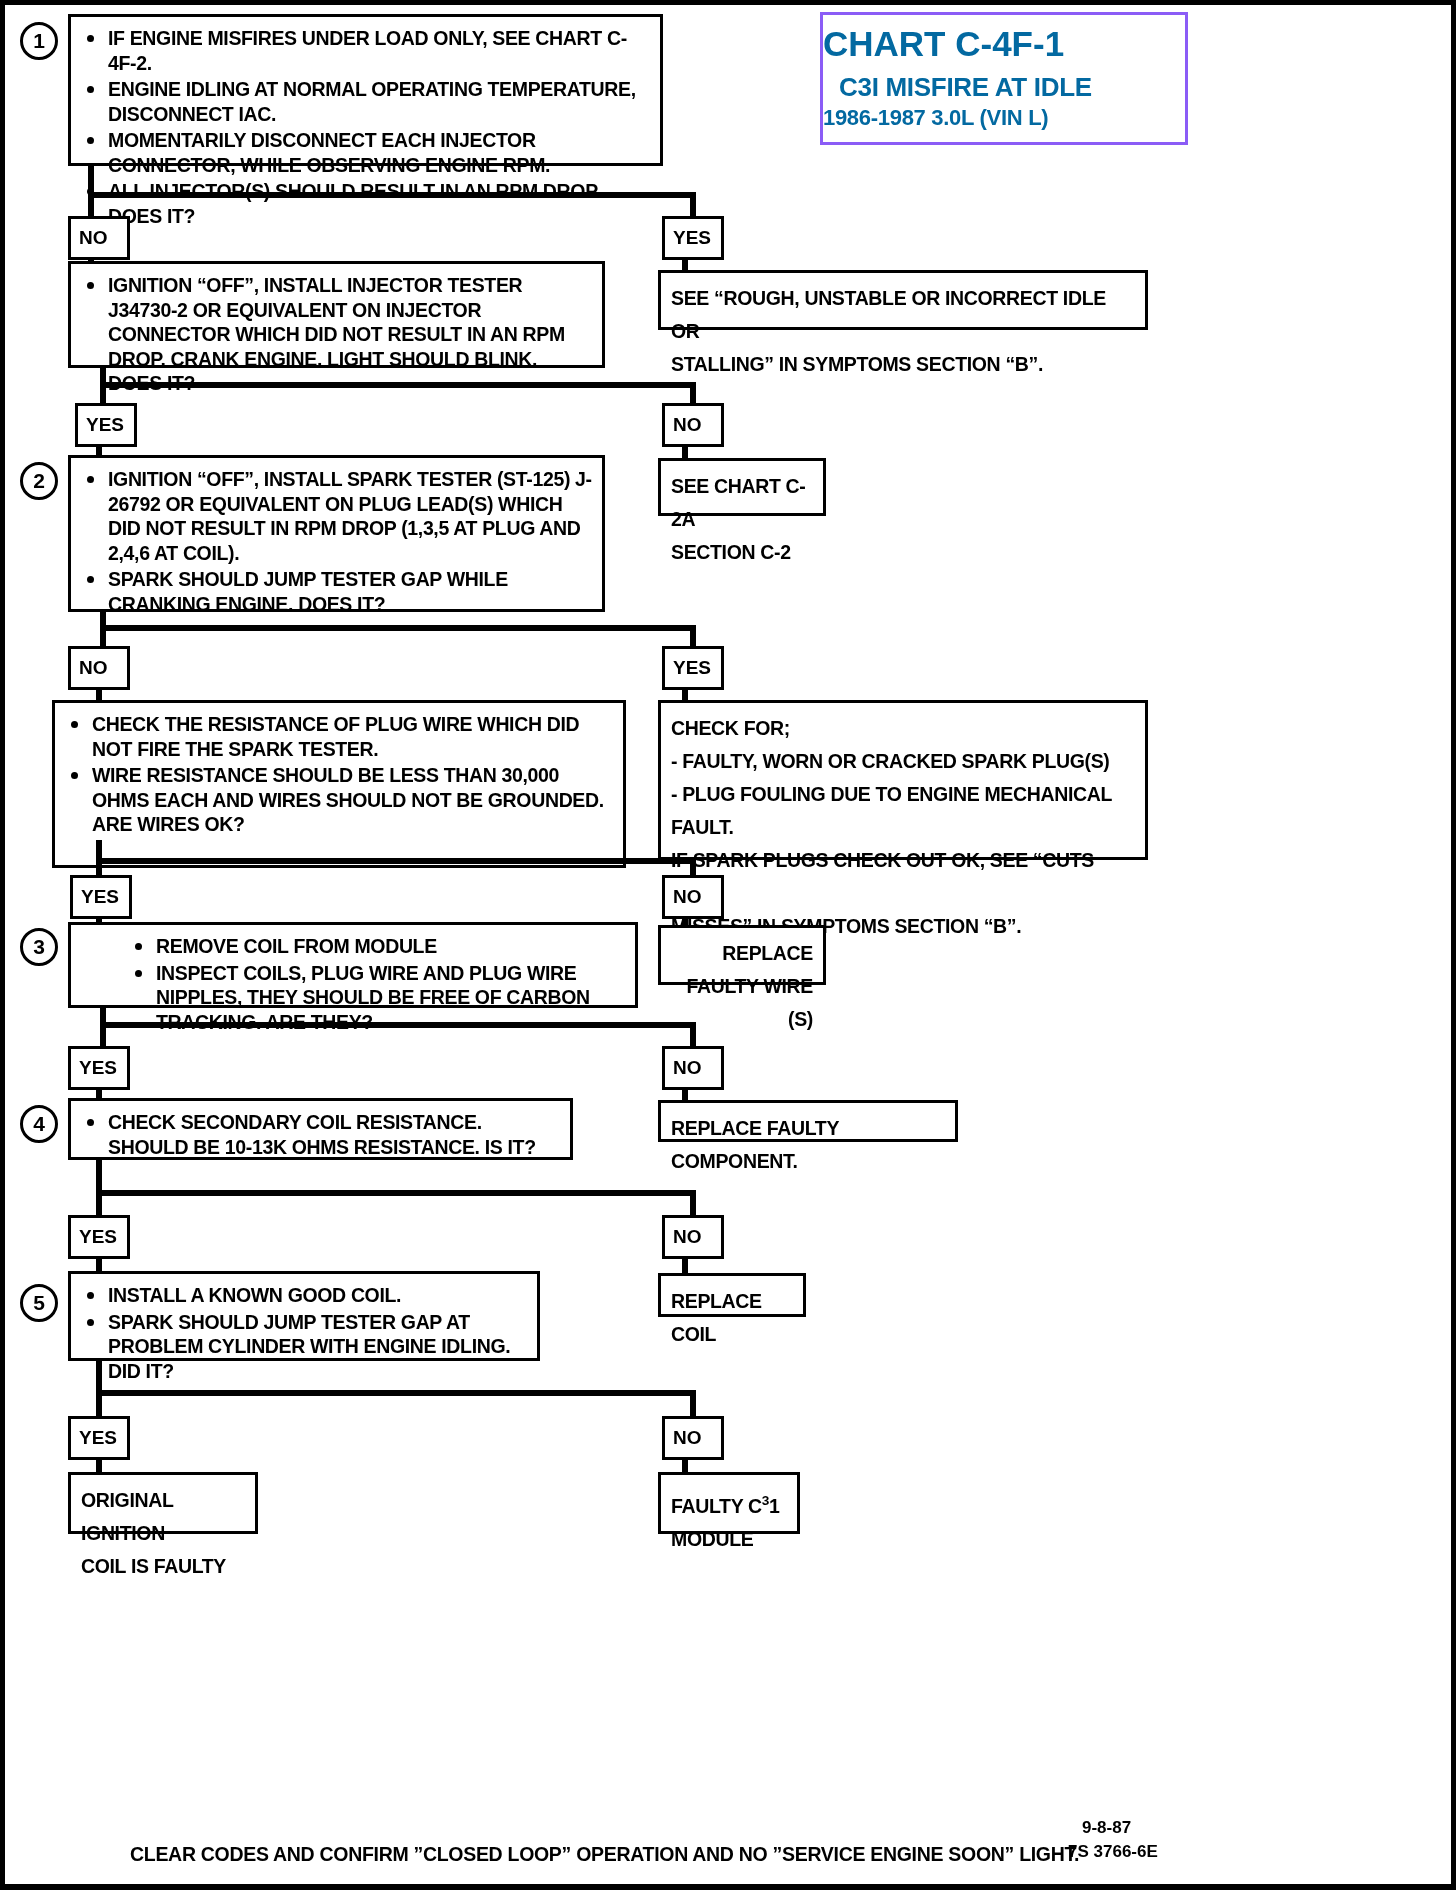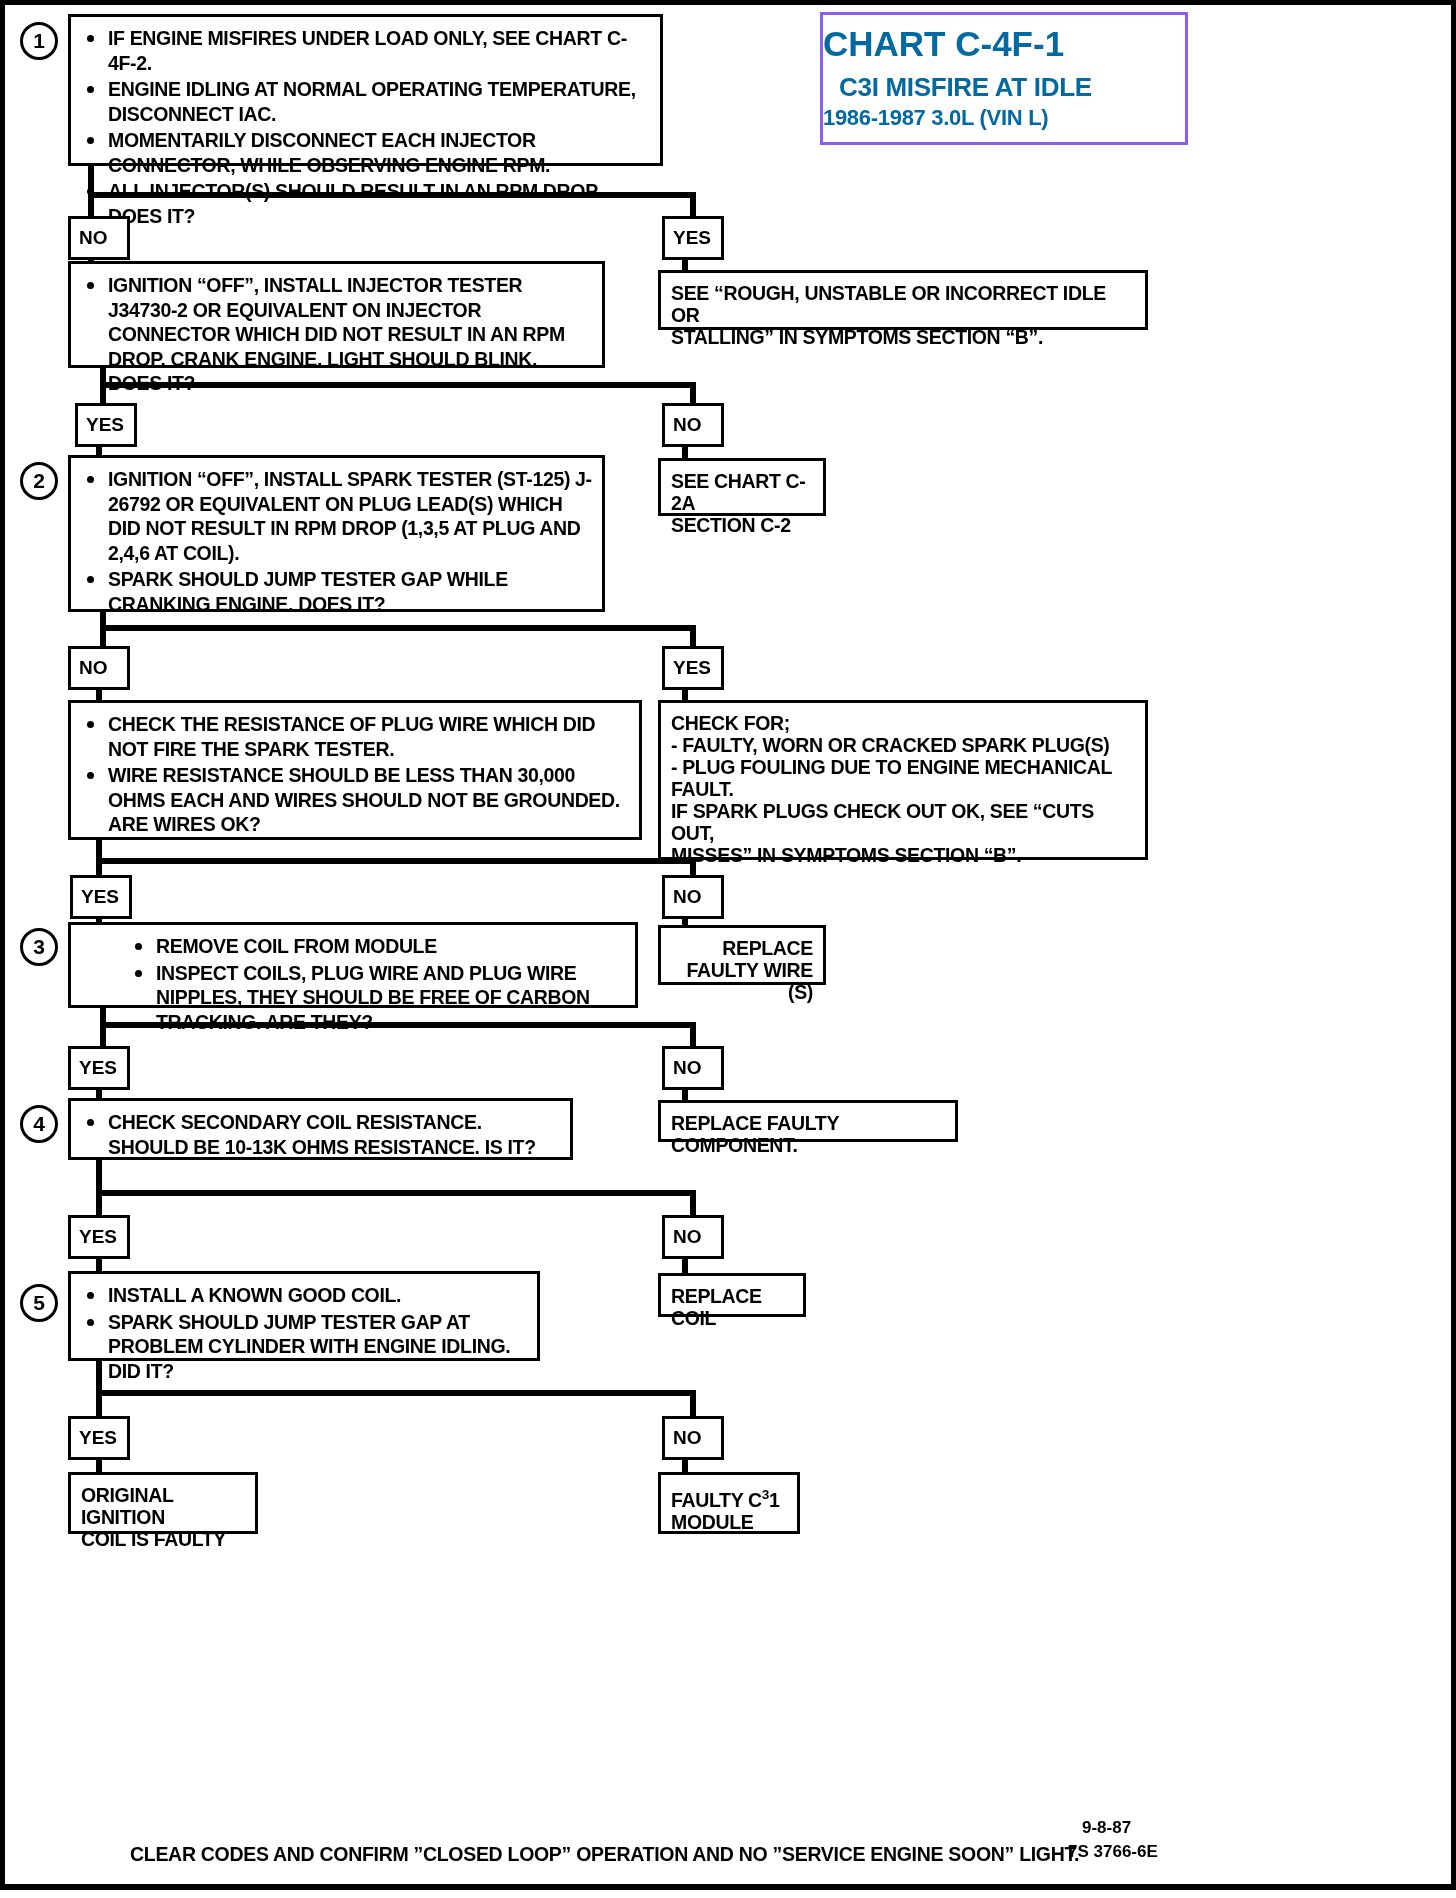--- a/index.html
+++ b/index.html
@@ -28,21 +28,21 @@
     background:#fff;
     box-sizing:border-box;
     font-weight:bold;
     letter-spacing:-0.2px;
     color:#000;
   }
   .box .inner{padding:9px 10px 8px 10px;}
 
   .txt{
     font-size:19.5px;
-    line-height:22px;
+    line-height:33px;
     font-weight:bold;
     letter-spacing:-0.35px;
     white-space:pre-line;
   }
 
   
   ul.bullets{
     margin:0;padding:0;list-style:none;
   }
   ul.bullets li{
@@ -224,21 +224,21 @@
     <div class="inner">
       <div class="txt">CHECK FOR;
      - FAULTY, WORN OR CRACKED SPARK PLUG(S)
      - PLUG FOULING DUE TO ENGINE MECHANICAL
      FAULT.
      IF SPARK PLUGS CHECK OUT OK, SEE “CUTS OUT,
      MISSES” IN SYMPTOMS SECTION “B”.</div>
     </div>
   </div>
 
-  <div class="box" style="left:68px;top:700px;width:574px;height:140px;">
+  <div class="box" style="left:52px;top:700px;width:574px;height:168px;">
     <div class="inner">
       <ul class="bullets">
         <li>CHECK THE RESISTANCE OF  PLUG WIRE  WHICH DID NOT FIRE THE SPARK TESTER.</li>
         <li>WIRE RESISTANCE SHOULD BE LESS THAN 30,000 OHMS EACH  AND WIRES  SHOULD NOT BE GROUNDED.  ARE WIRES OK?</li>
       </ul>
     </div>
   </div>
 
   <div class="ln" style="left:96px;top:840px;width:6px;height:30px;"></div>
   <div class="ln" style="left:96px;top:858px;width:600px;height:6px;"></div>

